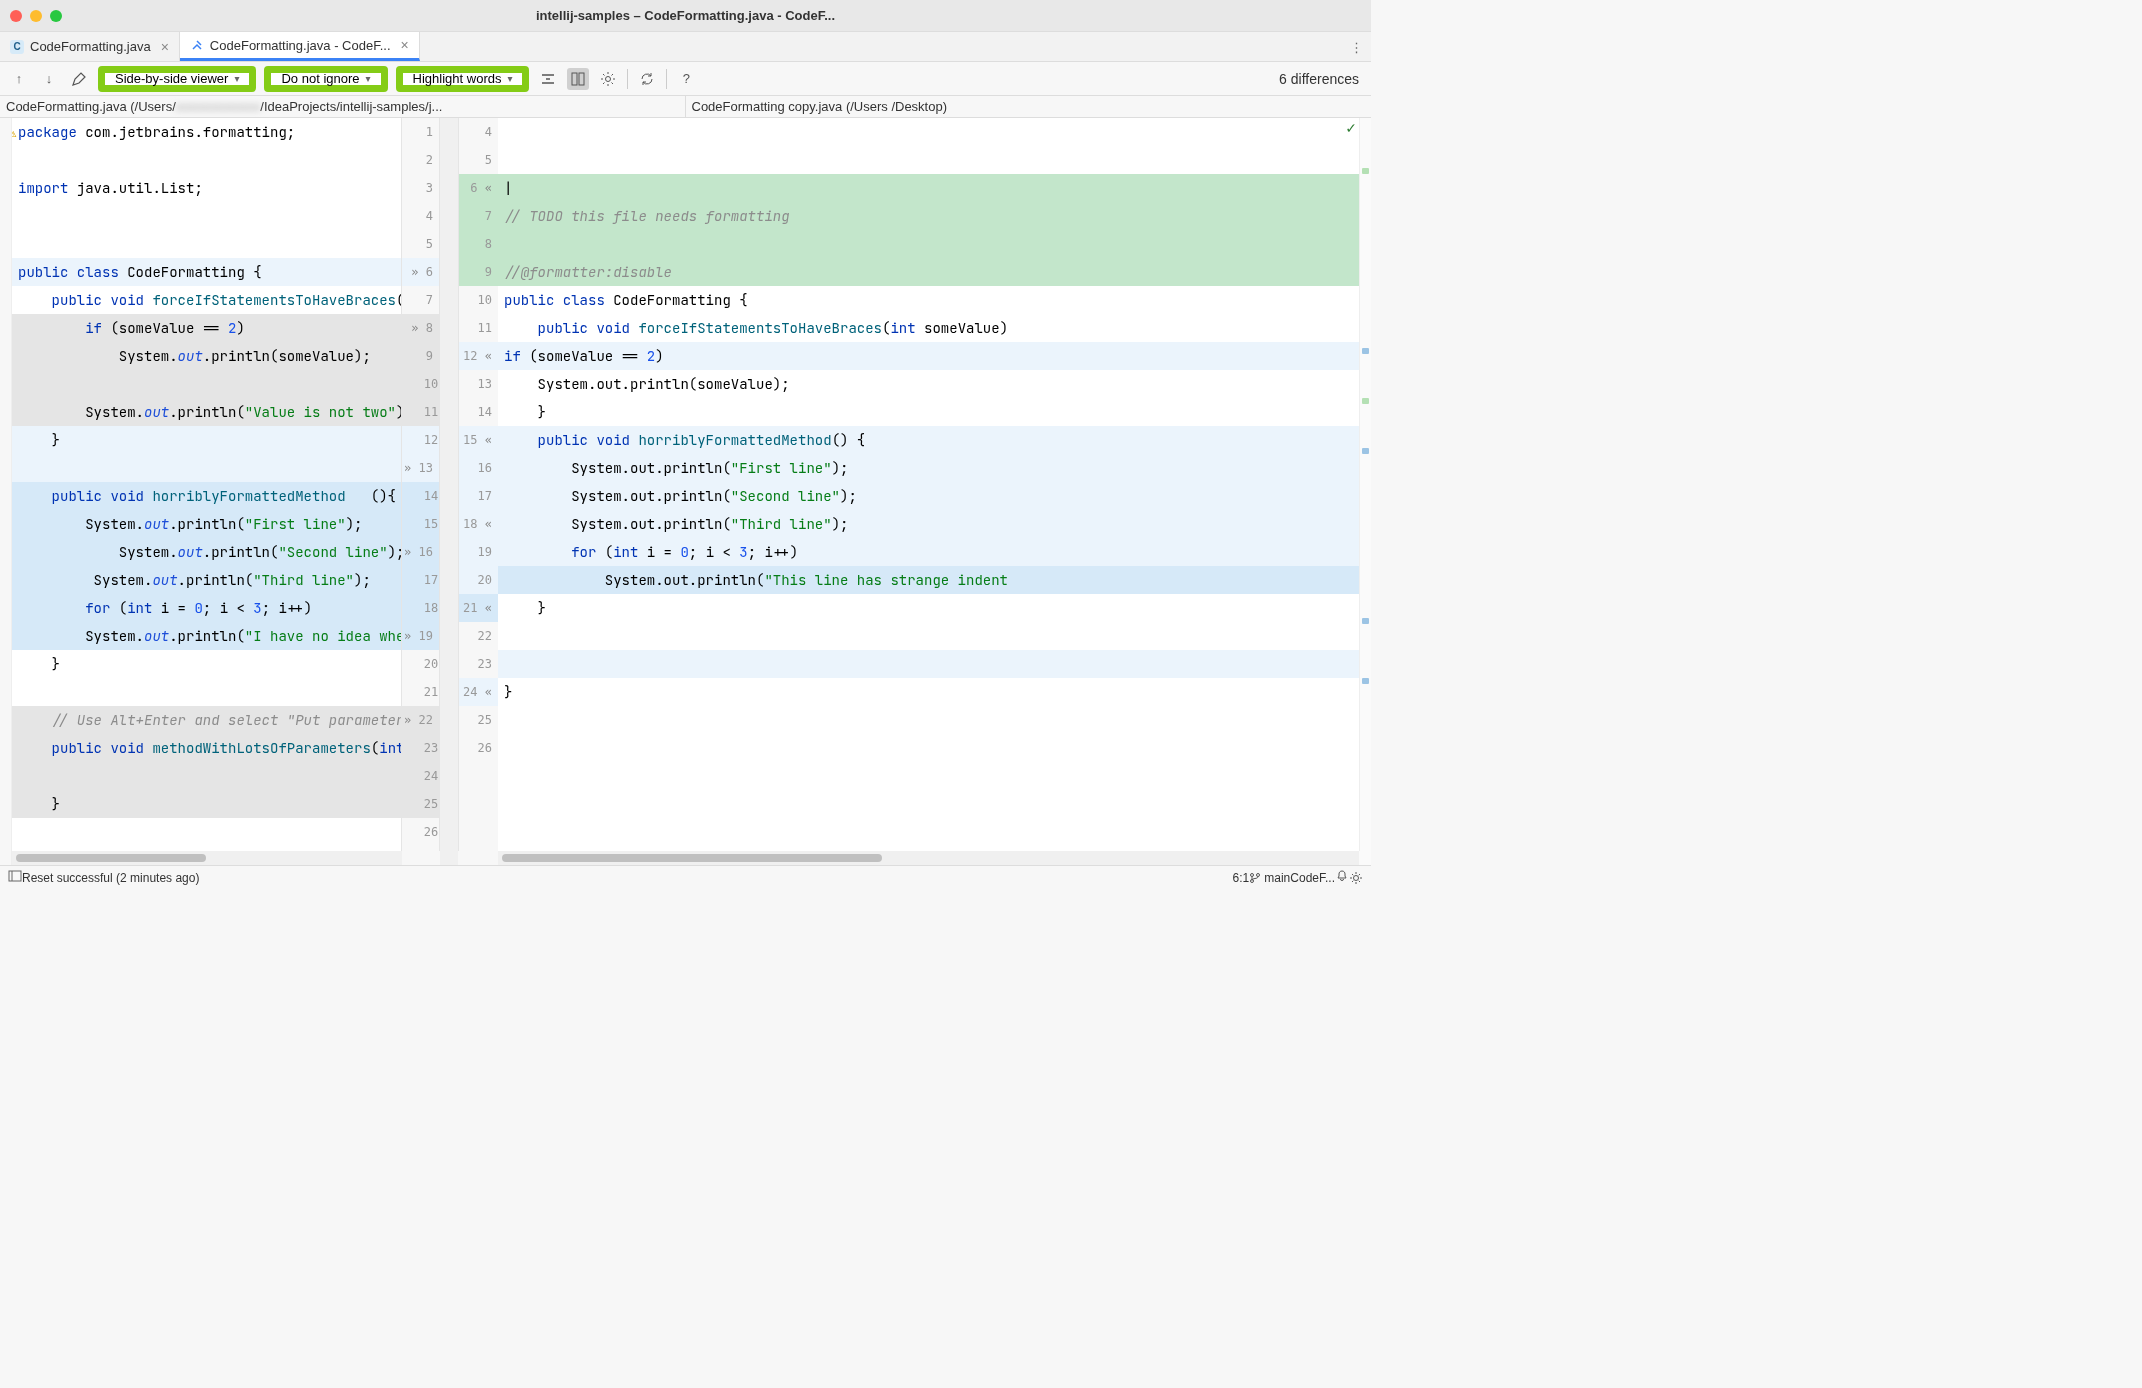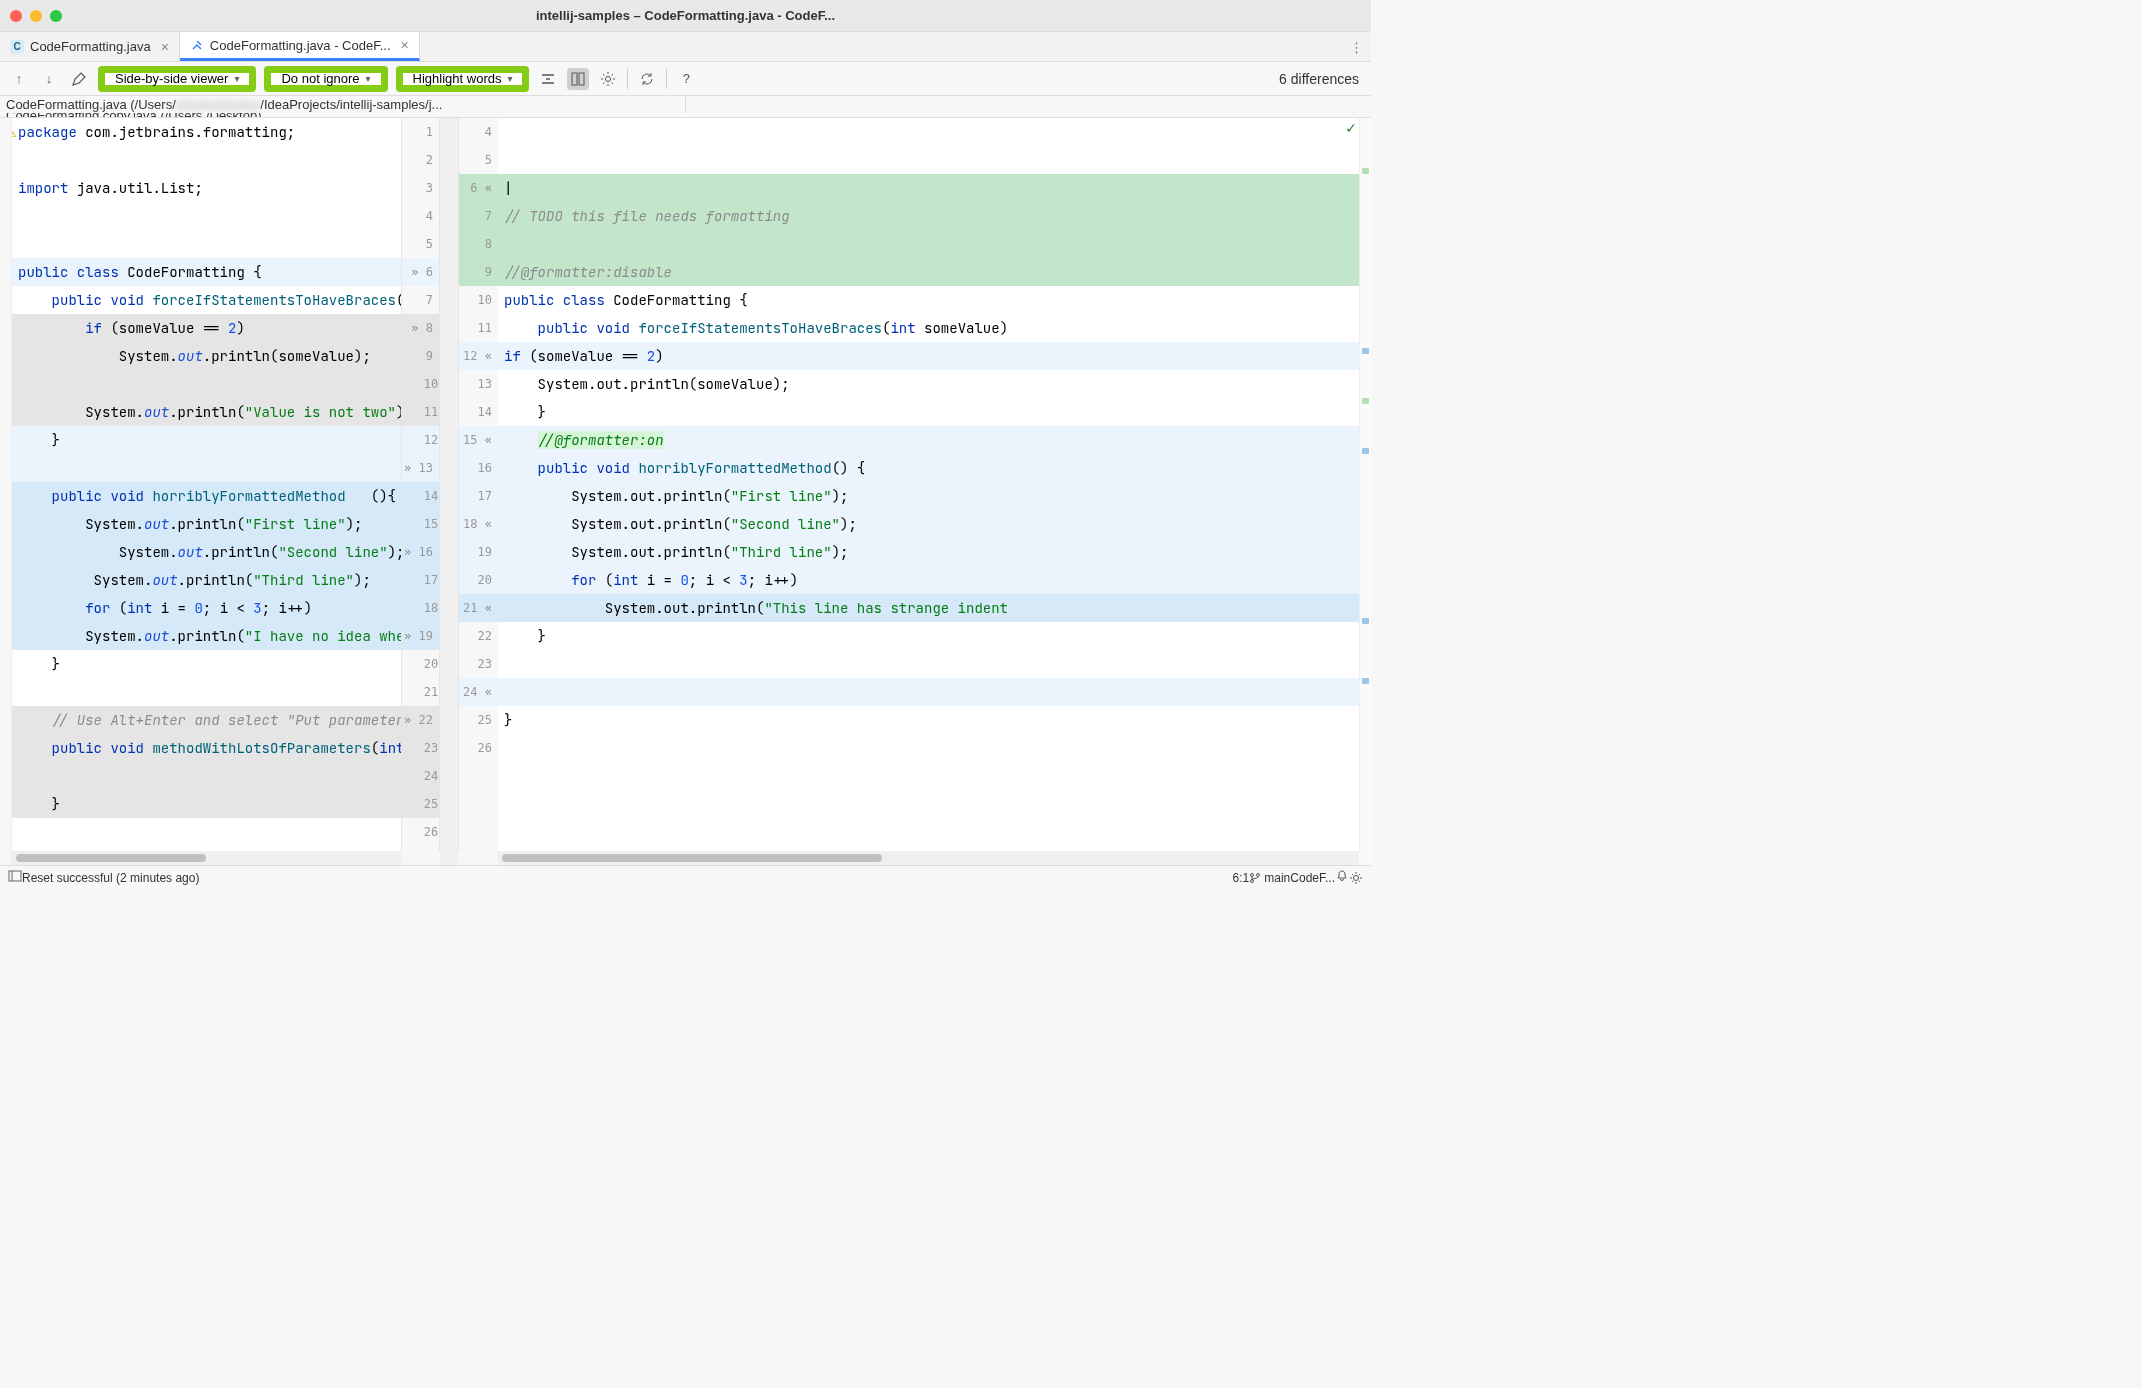--- a/index.html
+++ b/index.html
@@ -69,21 +69,20 @@
   background: #fff; font-size: 13px; cursor: pointer;
 }
 .caret { font-size: 10px; color: #666; }
 .tbtn.pressed { background: #d0d0d0; }
 .tspacer { flex: 1; }
 .diff-count { font-size: 14px; color: #333; margin-right: 4px; }
 .paths {
   height: 22px;
   display: flex;
   border-bottom: 1px solid #ddd;
-  flex-direction: column;
 }
 .paths > div {
   padding: 2px 6px;
   font-size: 13px;
   color: #333;
   overflow: hidden;
   white-space: nowrap;
 }
 .path-left { width: 50%; border-right: 1px solid #ddd; display: flex; align-items: center; }
 .path-right { flex: 1; display: flex; align-items: center; }
@@ -332,21 +331,20 @@
       <div class="line "></div>
       <div class="line bg-green">|</div>
       <div class="line bg-green"><span class="cmt">// TODO this file needs formatting</span></div>
       <div class="line bg-green"></div>
       <div class="line bg-green"><span class="cmt">//@formatter:disable</span></div>
       <div class="line "><span class="kw">public class</span> CodeFormatting {</div>
       <div class="line ">    <span class="kw">public void</span> <span class="fn">forceIfStatementsToHaveBraces</span>(<span class="kw">int</span> someValue)</div>
       <div class="line bg-lblue"><span class="kw">if</span> (someValue == <span class="num-lit">2</span>)</div>
       <div class="line ">    System.out.println(someValue);</div>
       <div class="line ">    }</div>
-      <div class="line bg-lblue">    <span class="cmt-green">//@formatter:on</span></div>
       <div class="line bg-lblue">    <span class="kw">public void</span> <span class="fn">horriblyFormattedMethod</span>() {</div>
       <div class="line bg-lblue">        System.out.println(<span class="str">"First line"</span>);</div>
       <div class="line bg-lblue">        System.out.println(<span class="str">"Second line"</span>);</div>
       <div class="line bg-lblue">        System.out.println(<span class="str">"Third line"</span>);</div>
       <div class="line bg-lblue">        <span class="kw">for</span> (<span class="kw">int</span> i = <span class="num-lit">0</span>; i &lt; <span class="num-lit">3</span>; i++)</div>
       <div class="line bg-blue">            System.out.println(<span class="str">"This line has strange indent</span></div>
       <div class="line ">    }</div>
       <div class="line "></div>
       <div class="line bg-lblue"></div>
       <div class="line ">}</div>

